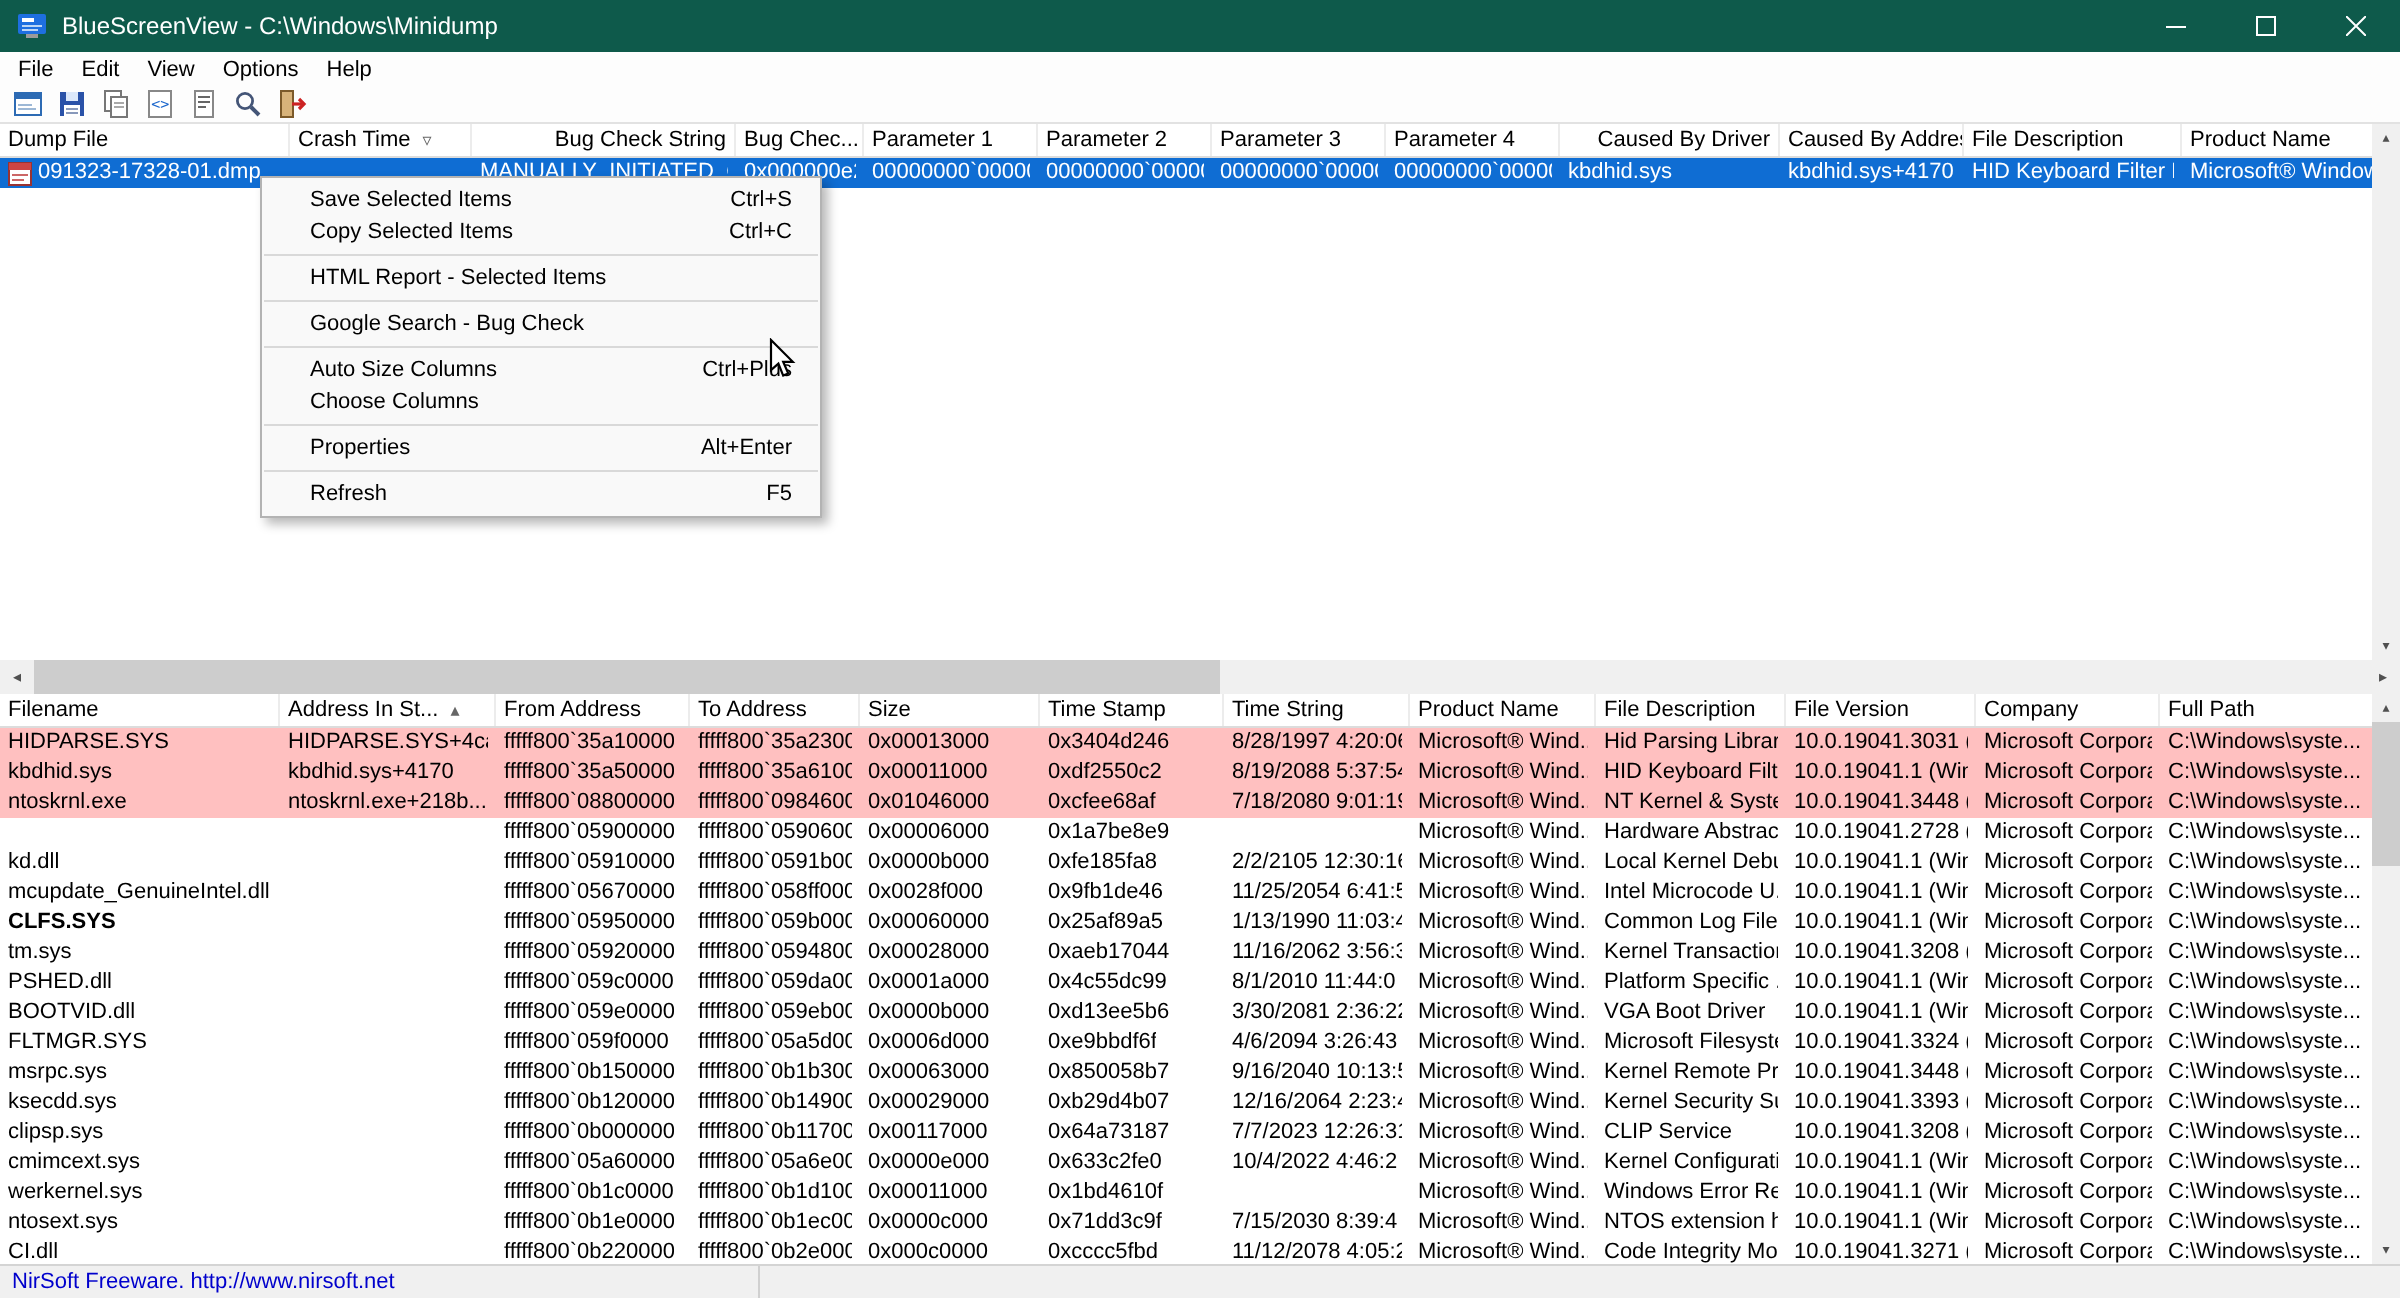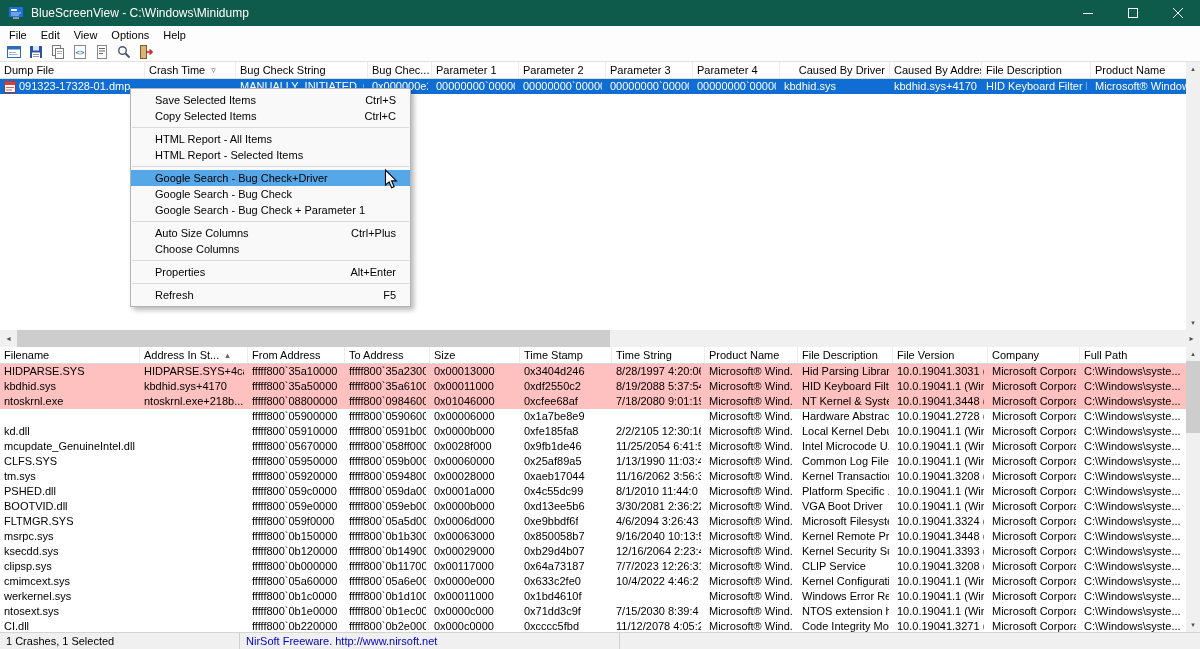--- a/index.html
+++ b/index.html
@@ -176,21 +176,21 @@
 
   <div class="pane upper">
     <div class="lv-header" id="upper-header">
         <div class="hcell" style="width: 145px;">
           <span>Dump File</span>
         </div>
         <div class="hcell" style="width: 91px;">
           <span>Crash Time</span>
           <span class="sortglyph">▿</span>
         </div>
-        <div class="hcell" style="width: 132px;">
+        <div class="hcell" style="width: 132px; justify-content: flex-end;">
           <span>Bug Check String</span>
         </div>
         <div class="hcell" style="width: 64px;">
           <span>Bug Chec...</span>
         </div>
         <div class="hcell" style="width: 87px;">
           <span>Parameter 1</span>
         </div>
         <div class="hcell" style="width: 87px;">
           <span>Parameter 2</span>
@@ -538,21 +538,21 @@
             <span>10.0.19041.1 (WinB...</span>
           </div>
           <div class="cell" style="width: 92px;">
             <span>Microsoft Corpora...</span>
           </div>
           <div class="cell" style="width: 125px;">
             <span>C:\Windows\syste...</span>
           </div>
         </div>
         <div class="lvrow">
-          <div class="cell" style="width: 140px;">
+          <div class="cell" style="width: 140px; font-weight: bold;">
             <span>CLFS.SYS</span>
           </div>
           <div class="cell" style="width: 108px;">
             <span></span>
           </div>
           <div class="cell" style="width: 97px;">
             <span>fffff800`05950000</span>
           </div>
           <div class="cell" style="width: 85px;">
             <span>fffff800`059b0000</span>
@@ -1003,51 +1003,41 @@
       </div>
   </div>
 
   <div class="vscroll lower-vs">
     <div class="vs-up">▴</div>
     <div class="vs-thumb"></div>
     <div class="vs-down">▾</div>
   </div>
 
   <div class="statusbar">
-    <div class="sb-cell sb-left">1 Crashes, 1 Selected</div>
     <div class="sb-cell sb-freeware">
       <span class="freeware">NirSoft Freeware.  http://www.nirsoft.net</span>
     </div>
   </div>
 
   <div class="context-menu">
       <div class="cm-item">
         <span>Save Selected Items</span>
         <span class="shortcut">Ctrl+S</span>
       </div>
       <div class="cm-item">
         <span>Copy Selected Items</span>
         <span class="shortcut">Ctrl+C</span>
       </div>
       <div class="cm-sep"></div>
       <div class="cm-item">
-        <span>HTML Report - All Items</span>
-      </div>
-      <div class="cm-item">
         <span>HTML Report - Selected Items</span>
       </div>
       <div class="cm-sep"></div>
-      <div class="cm-item hl">
-        <span>Google Search - Bug Check+Driver</span>
-      </div>
       <div class="cm-item">
         <span>Google Search - Bug Check</span>
-      </div>
-      <div class="cm-item">
-        <span>Google Search - Bug Check + Parameter 1</span>
       </div>
       <div class="cm-sep"></div>
       <div class="cm-item">
         <span>Auto Size Columns</span>
         <span class="shortcut">Ctrl+Plus</span>
       </div>
       <div class="cm-item">
         <span>Choose Columns</span>
       </div>
       <div class="cm-sep"></div>

